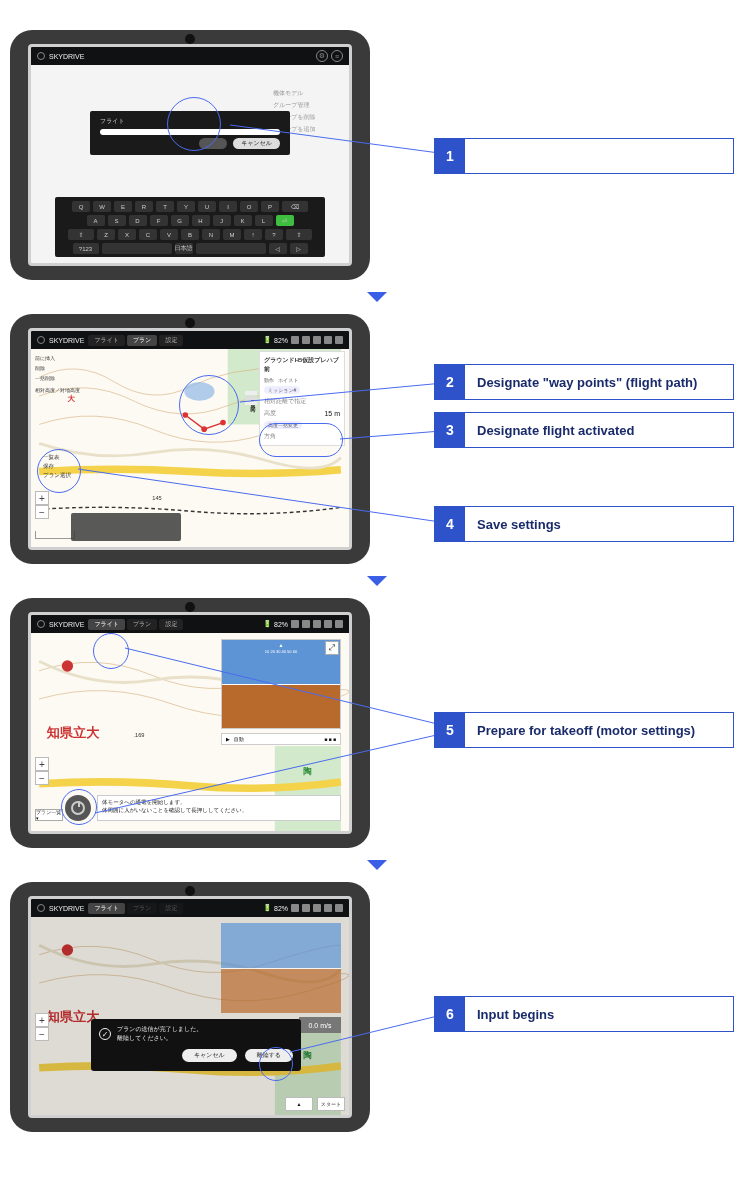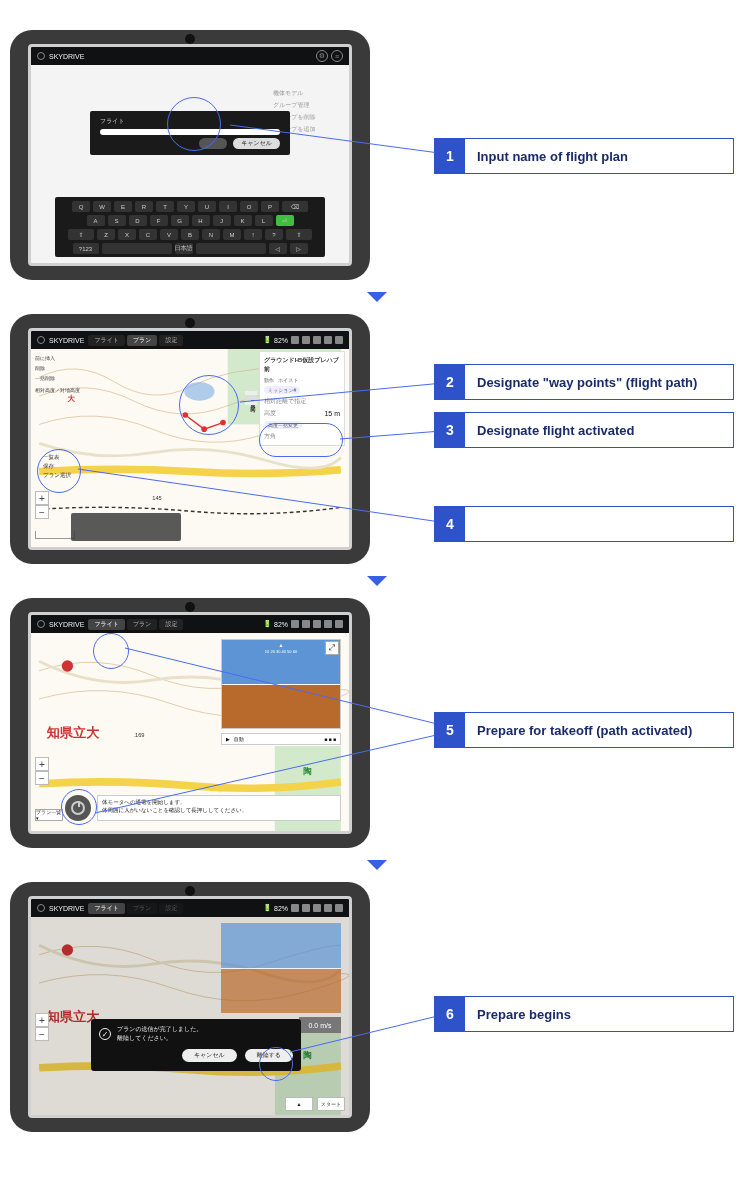--- a/index.html
+++ b/index.html
@@ -279,21 +279,20 @@
           </div>
       <div class="hl" style="top:50px;left:136px;width:54px;height:54px"></div>
     </div>
   </div>
   <svg class="svgline" width="754" height="250">
     <line x1="220" y1="95" x2="444" y2="125" stroke="#4a6bf0" stroke-width="1"></line>
   </svg>
   <div class="callouts" style="top:108px">
     <div class="step">
       <div class="num">1</div>
-      <div class="txt">Input name of flight plan</div>
     </div>
   </div>
 </div>
 
 <div class="arrow-down"></div>
 
 <div class="row">
   <div class="tablet">
     <div class="camera"></div>
     <div class="screen s2">
@@ -392,20 +391,21 @@
     <div class="step">
       <div class="num">2</div>
       <div class="txt">Designate "way points" (flight path)</div>
     </div>
     <div class="step" style="margin-top:-26px">
       <div class="num">3</div>
       <div class="txt">Designate flight activated</div>
     </div>
     <div class="step" style="margin-top:20px">
       <div class="num">4</div>
+      <div class="txt">Save settings</div>
     </div>
   </div>
 </div>
 
 <div class="arrow-down"></div>
 
 <div class="row">
   <div class="tablet">
     <div class="camera"></div>
     <div class="screen s3">
@@ -470,21 +470,21 @@
       <div class="hl" style="bottom:6px;left:30px;width:36px;height:36px"></div>
     </div>
   </div>
   <svg class="svgline" width="754" height="260">
     <line x1="115" y1="50" x2="444" y2="130" stroke="#4a6bf0" stroke-width="1"></line>
     <line x1="85" y1="215" x2="444" y2="133" stroke="#4a6bf0" stroke-width="1"></line>
   </svg>
   <div class="callouts" style="top:114px">
     <div class="step">
       <div class="num">5</div>
-      <div class="txt">Prepare for takeoff (path activated)</div>
+      <div class="txt">Prepare for takeoff (motor settings)</div>
     </div>
   </div>
 </div>
 
 <div class="arrow-down"></div>
 
 <div class="row">
   <div class="tablet">
     <div class="camera"></div>
     <div class="screen s4">
@@ -549,18 +549,18 @@
       </div>
       <div class="hl" style="top:148px;left:228px;width:34px;height:34px"></div>
     </div>
   </div>
   <svg class="svgline" width="754" height="260">
     <line x1="280" y1="170" x2="444" y2="130" stroke="#4a6bf0" stroke-width="1"></line>
   </svg>
   <div class="callouts" style="top:114px">
     <div class="step">
       <div class="num">6</div>
-      <div class="txt">Prepare begins</div>
+      <div class="txt">Input begins</div>
     </div>
   </div>
 </div>
 
 </div>
 
 </body></html>

